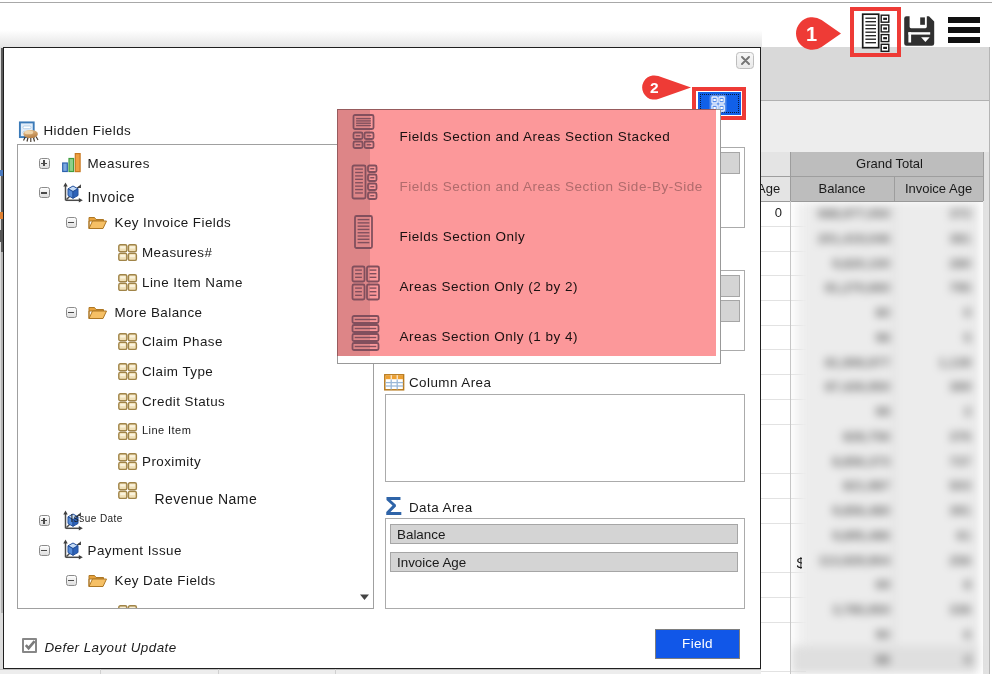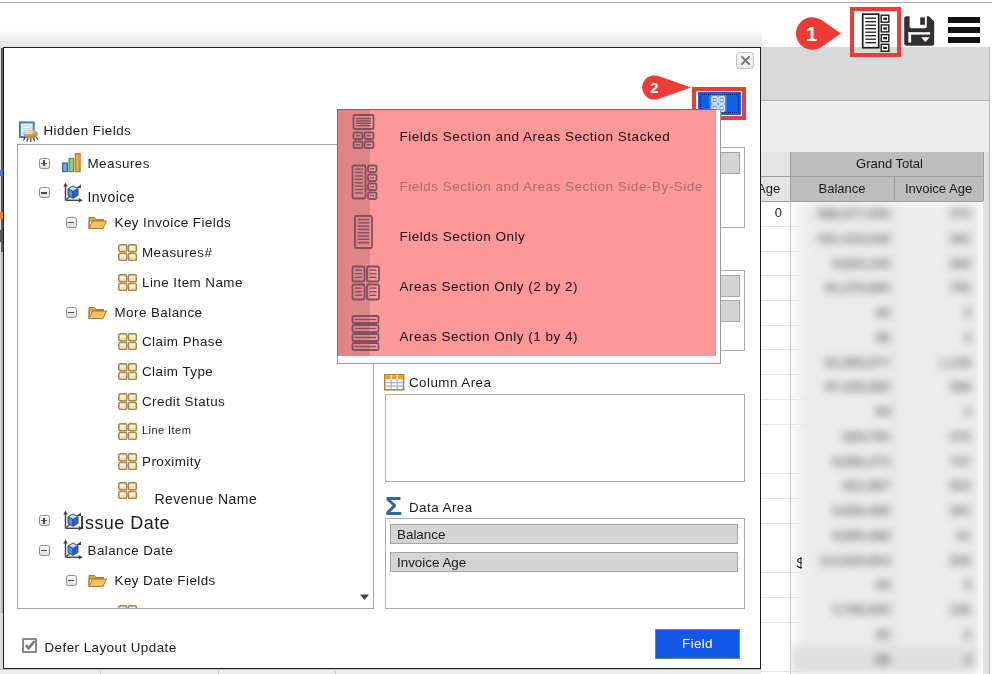--- a/index.html
+++ b/index.html
@@ -301,38 +301,38 @@
           <line x1="4.5" y1="17.5" x2="8" y2="14"></line>
           <line x1="13.5" y1="8" x2="17" y2="4.8"></line>
         </g>
         <path d="M1.3 4.5 L3.5 0.5 L5.7 4.5 Z" fill="#3f3f3f"></path>
         <path d="M16.8 20.6 L20.8 18.3 L16.8 16 Z" fill="#3f3f3f"></path>
         <path d="M14.9 6 L18.9 2.2 L19 6.1 Z" fill="#3f3f3f"></path>
         <path d="M6 6.8 L11 4 L16 6.8 L11 9.6 Z" fill="#c5dbf5" stroke="#24509c" stroke-width="1"></path>
         <path d="M6 6.8 L11 9.6 L11 16.3 L6 13.5 Z" fill="#568cd8" stroke="#24509c" stroke-width="1"></path>
         <path d="M16 6.8 L11 9.6 L11 16.3 L16 13.5 Z" fill="#2d62b8" stroke="#24509c" stroke-width="1"></path>
       </svg>
-      <div class="abs" style="left:62px;top:368.6px;font-size:18px;letter-spacing:0.45px;white-space:nowrap;">Issue Date</div>
+      <div class="abs" style="left:53px;top:368.6px;font-size:10px;letter-spacing:0.45px;white-space:nowrap;">Issue Date</div>
       <div class="abs" style="left:21px;top:400.40000000000003px;width:11px;height:11px;border:1px solid #8b8b8b;border-radius:2.5px;background:linear-gradient(#fdfdfd,#dedede);box-sizing:border-box;"></div>
       <div class="abs" style="left:23.5px;top:405.40000000000003px;width:6px;height:1.4px;background:#4a4a4a;"></div>
       <svg class="abs" style="left:44.5px;top:394.90000000000003px;" width="22" height="22" viewBox="0 0 22 22">
         <g stroke="#4a4a4a" stroke-width="1.5" fill="none">
           <line x1="3.5" y1="3" x2="3.5" y2="18.3"></line>
           <line x1="3.5" y1="18.3" x2="17.5" y2="18.3"></line>
           <line x1="4.5" y1="17.5" x2="8" y2="14"></line>
           <line x1="13.5" y1="8" x2="17" y2="4.8"></line>
         </g>
         <path d="M1.3 4.5 L3.5 0.5 L5.7 4.5 Z" fill="#3f3f3f"></path>
         <path d="M16.8 20.6 L20.8 18.3 L16.8 16 Z" fill="#3f3f3f"></path>
         <path d="M14.9 6 L18.9 2.2 L19 6.1 Z" fill="#3f3f3f"></path>
         <path d="M6 6.8 L11 4 L16 6.8 L11 9.6 Z" fill="#c5dbf5" stroke="#24509c" stroke-width="1"></path>
         <path d="M6 6.8 L11 9.6 L11 16.3 L6 13.5 Z" fill="#568cd8" stroke="#24509c" stroke-width="1"></path>
         <path d="M16 6.8 L11 9.6 L11 16.3 L16 13.5 Z" fill="#2d62b8" stroke="#24509c" stroke-width="1"></path>
       </svg>
-      <div class="abs" style="left:70px;top:398.40000000000003px;font-size:13.4px;letter-spacing:0.45px;white-space:nowrap;">Balance Date</div>
+      <div class="abs" style="left:70px;top:398.40000000000003px;font-size:13.4px;letter-spacing:0.45px;white-space:nowrap;">Payment Issue</div>
       <div class="abs" style="left:48px;top:430.2px;width:11px;height:11px;border:1px solid #8b8b8b;border-radius:2.5px;background:linear-gradient(#fdfdfd,#dedede);box-sizing:border-box;"></div>
       <div class="abs" style="left:50.5px;top:435.2px;width:6px;height:1.4px;background:#4a4a4a;"></div>
       <svg class="abs" style="left:70px;top:428.2px;" width="19" height="15" viewBox="0 0 19 15">
         <path d="M1 13.5 L1 2.5 L6.5 2.5 L8 4.5 L15.5 4.5 L15.5 6 L1 6 Z" fill="#e8a33d" stroke="#ad7724" stroke-width="1"></path>
         <path d="M1 13.5 L4.5 6 L18.5 6 L15 13.5 Z" fill="#f6c065" stroke="#ad7724" stroke-width="1"></path>
       </svg>
       <div class="abs" style="left:97px;top:428.2px;font-size:13.4px;letter-spacing:0.45px;white-space:nowrap;">Key Date Fields</div>
       <svg class="abs" style="left:100.5px;top:460.5px;" width="20" height="18" viewBox="0 0 20 18">
         <rect x="0.8" y="0.8" width="8" height="7" rx="1.5" fill="#f0e0b8" stroke="#a08448" stroke-width="1.4"></rect>
         <rect x="2.3" y="2.3" width="5" height="2.2" fill="#faf3dd"></rect>
@@ -345,21 +345,21 @@
       </svg>
       <svg class="abs" style="left:341px;top:448.5px;" width="11" height="8" viewBox="0 0 11 8">
         <path d="M1 1.5 L10 1.5 L5.5 7 Z" fill="#444"></path>
       </svg>
     </div>
 
   <div class="abs" style="left:19px;top:591.5px;width:15px;height:15px;border:2px solid #878787;border-radius:1px;background:#fff;box-sizing:border-box;"></div>
   <svg class="abs" style="left:21px;top:592.5px;" width="12" height="12" viewBox="0 0 12 12">
     <path d="M1.8 6.2 L4.6 9.2 L10.6 2.2" fill="none" stroke="#7b7b7b" stroke-width="2.6"></path>
   </svg>
-  <div class="abs" style="left:41.5px;top:593.5px;font-size:13.4px;letter-spacing:0.45px;">Defer Layout Update</div>
+  <div class="abs" style="left:41.5px;top:593.5px;font-size:13.4px;letter-spacing:0.45px;font-style:italic;">Defer Layout Update</div>
 
   <div class="abs" style="left:382px;top:100.5px;width:357.5px;height:79px;border:1px solid #ababab;"></div>
   <div class="abs" style="left:387px;top:105.5px;width:347.5px;height:20px;background:#d4d4d4;border:1px solid #a6a6a6;"></div>
 
   <div class="abs" style="left:382px;top:223.5px;width:357.5px;height:79px;border:1px solid #ababab;"></div>
   <div class="abs" style="left:387px;top:228.5px;width:347.5px;height:20px;background:#d4d4d4;border:1px solid #a6a6a6;"></div>
   <div class="abs" style="left:387px;top:253.5px;width:347.5px;height:20px;background:#d4d4d4;border:1px solid #a6a6a6;"></div>
 
   <svg class="abs" style="left:381px;top:327px;" width="21" height="17" viewBox="0 0 21 17">
     <rect x="0.8" y="0.8" width="18.8" height="15" fill="#fff" stroke="#b87b1e" stroke-width="1.5"></rect>

